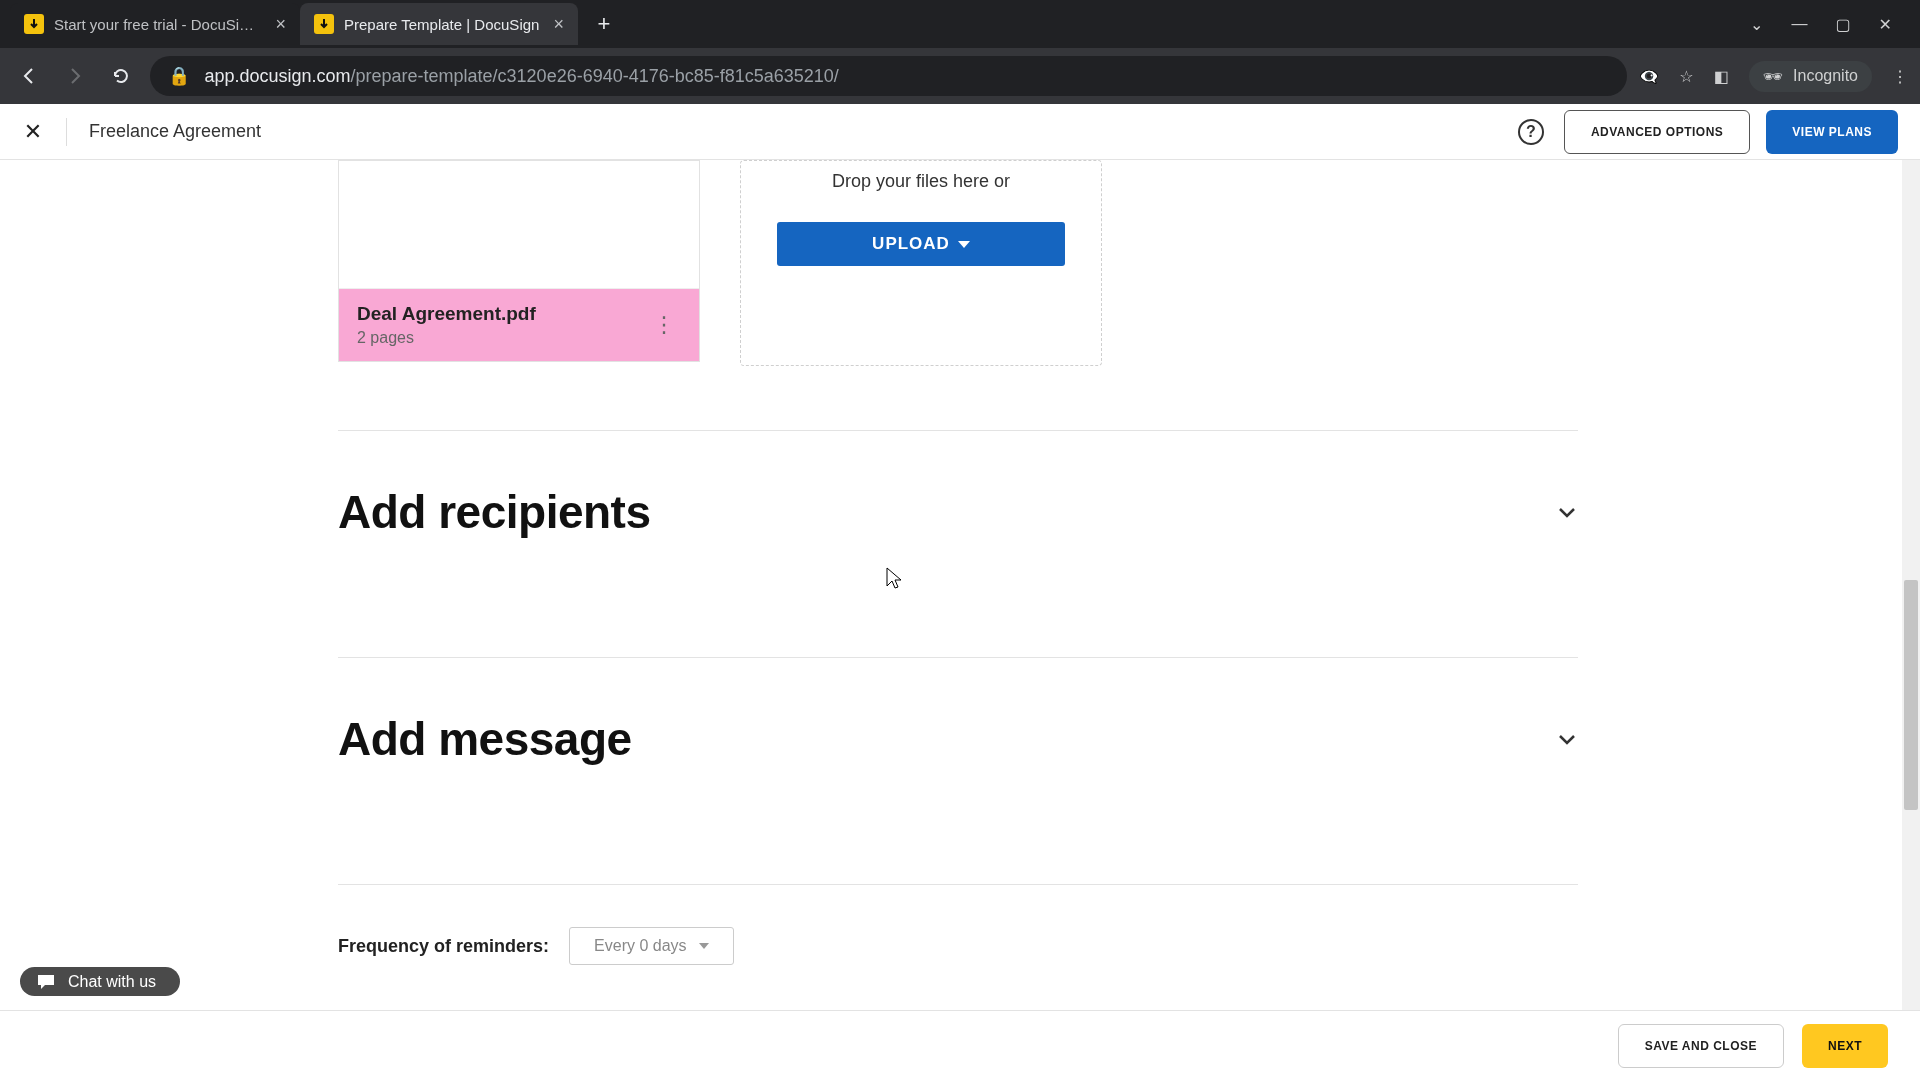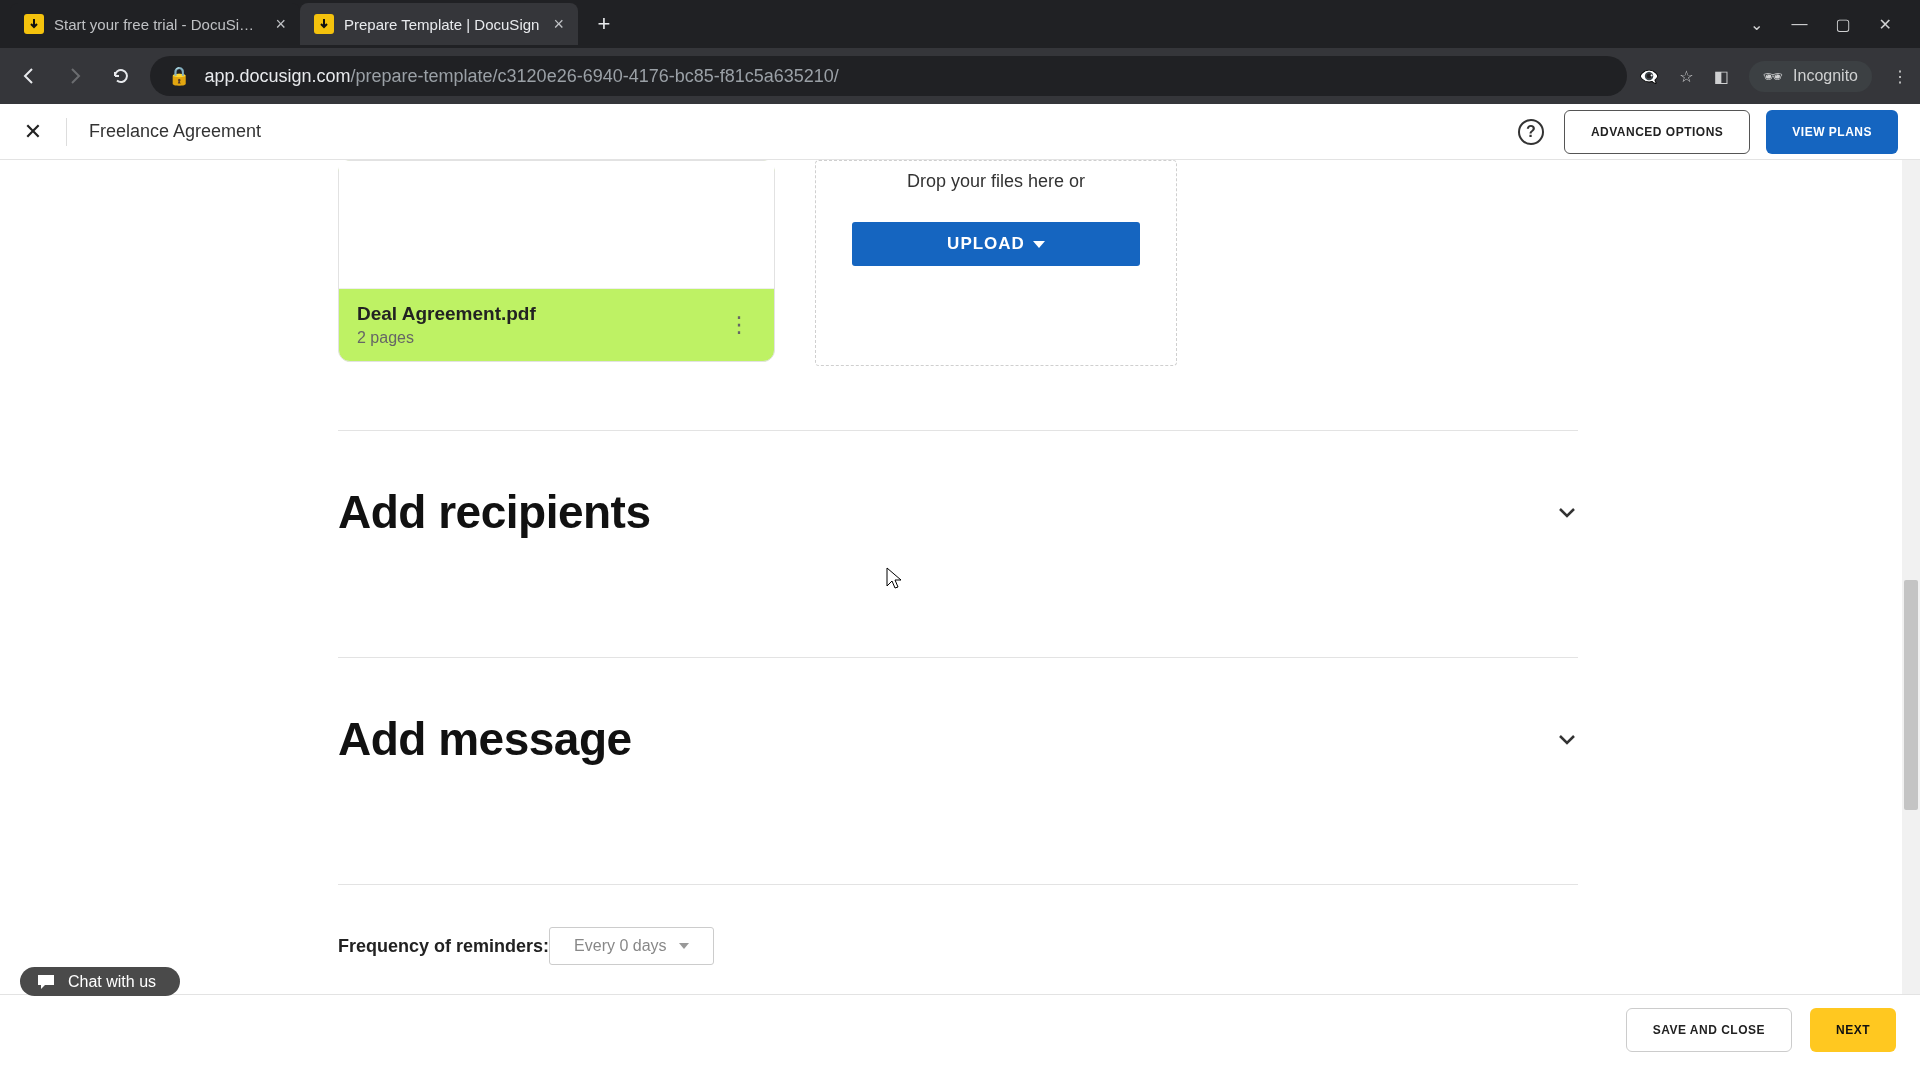--- a/index.html
+++ b/index.html
@@ -38,53 +38,53 @@
 .help-ico { width:26px; height:26px; border:2px solid #333; border-radius:50%; display:flex; align-items:center; justify-content:center; font-size:16px; font-weight:700; color:#333; margin-right: 20px; }
 .btn { height: 44px; padding: 0 26px; border-radius: 6px; font-size: 12px; font-weight: 700; letter-spacing: 0.5px; display:flex; align-items:center; justify-content:center; cursor:pointer; }
 .btn-outline { border: 1.5px solid #555; background:#fff; color:#222; margin-right: 16px; }
 .btn-primary { background:#1565c0; color:#fff; }
 
 
 .viewport { position: relative; height: calc(1080px - 48px - 56px - 56px); overflow:hidden; background:#fff; }
 .content { width: 1240px; margin-left: 338px; padding-top: 0; }
 .cards-row { display:flex; gap: 40px; align-items:flex-start; }
 
-.doc-card { width: 437px; border:1px solid #e2e2e2; border-radius: 12px; background:#bef264; }
+.doc-card { width: 362px; border:1px solid #e2e2e2; border-radius: 0; background:#f9a8d4; }
 .doc-preview { height: 128px; background:#fff; border-bottom:1px solid #eee; }
 .doc-meta { padding: 14px 18px; display:flex; align-items:center; }
 .doc-meta .texts { flex:1; }
 .doc-name { font-size: 19px; font-weight:600; color:#222; }
 .doc-pages { font-size: 16px; color:#666; margin-top:4px; }
 .kebab { font-size: 22px; color:#666; padding: 0 6px; }
 
 .drop-card { width: 362px; height: 206px; border:1px dashed #cfcfcf; border-radius:4px; display:flex; flex-direction:column; align-items:center; justify-content:flex-start; padding-top: 10px; }
 .drop-text { font-size: 18px; color:#333; margin-bottom: 30px; }
 .upload-btn { width: 288px; height: 44px; background:#1565c0; color:#fff; border-radius:3px; display:flex; align-items:center; justify-content:center; gap:8px; font-size:17px; font-weight:700; letter-spacing:1px; }
 .upload-btn .caret { width:0; height:0; border-left:6px solid transparent; border-right:6px solid transparent; border-top:7px solid #fff; }
 
 .section-divider { border-top:1px solid #e3e3e3; margin: 64px 0 0 0; }
 .accordion { display:flex; align-items:center; justify-content:space-between; padding: 54px 0; cursor:pointer; }
 .accordion h2 { font-size: 46px; font-weight: 800; color:#111; letter-spacing:-0.5px; }
 .chev { width: 22px; height: 22px; }
 .chev svg { width:22px; height:22px; stroke:#333; stroke-width:2.5; fill:none; }
 
-.reminder-row { display:flex; align-items:center; padding-top: 42px; }
+.reminder-row { display:flex; align-items:center; gap: 20px; padding-top: 42px; }
 .reminder-label { font-size: 18px; font-weight:700; color:#222; }
 .select-box { border:1px solid #ccc; border-radius:3px; height:38px; padding: 0 24px; display:flex; align-items:center; gap:12px; font-size:16px; color:#888; }
 .select-box .caret2 { width:0; height:0; border-left:5px solid transparent; border-right:5px solid transparent; border-top:6px solid #999; }
 
 
 .vscroll { position:absolute; right:0; top:0; bottom:42px; width:18px; background:#f1f1f1; }
 .vscroll .thumb { position:absolute; right:2px; width:14px; background:#c4c4c4; border-radius:2px; top:420px; height:230px; }
 .hscroll { position:absolute; left:0; right:18px; bottom:24px; height:18px; background:#f1f1f1; display:flex; align-items:center; }
 .hscroll .arrow-l, .hscroll .arrow-r { width:18px; text-align:center; color:#888; font-size:12px; }
 .hscroll .track { flex:1; }
 
 
-.footer-bar { position:fixed; left:0; right:0; bottom:16px; height: 70px; background:#fff; border-top:1px solid #e3e3e3; display:flex; align-items:center; justify-content:flex-end; gap:18px; padding-right: 24px; }
+.footer-bar { position:fixed; left:0; right:0; bottom:0; height: 70px; background:#fff; border-top:1px solid #e3e3e3; display:flex; align-items:center; justify-content:flex-end; gap:18px; padding-right: 32px; }
 .btn-ghost { border:1px solid #ccc; background:#fff; color:#222; }
 .btn-yellow { background:#ffc820; color:#111; }
 
 
 .chat-pill { position:fixed; left:20px; bottom: 84px; background:#4a4a4a; color:#fff; height:29px; border-radius:23px; display:flex; align-items:center; padding: 0 24px 0 16px; gap:12px; font-size:16px; }
 .chat-pill .bubble { width:20px; height:20px; }
 
 
 .cursor { position:fixed; left: 884px; top: 566px; width:20px; height:26px; pointer-events:none; }
 .cursor svg { width:20px; height:26px; }

